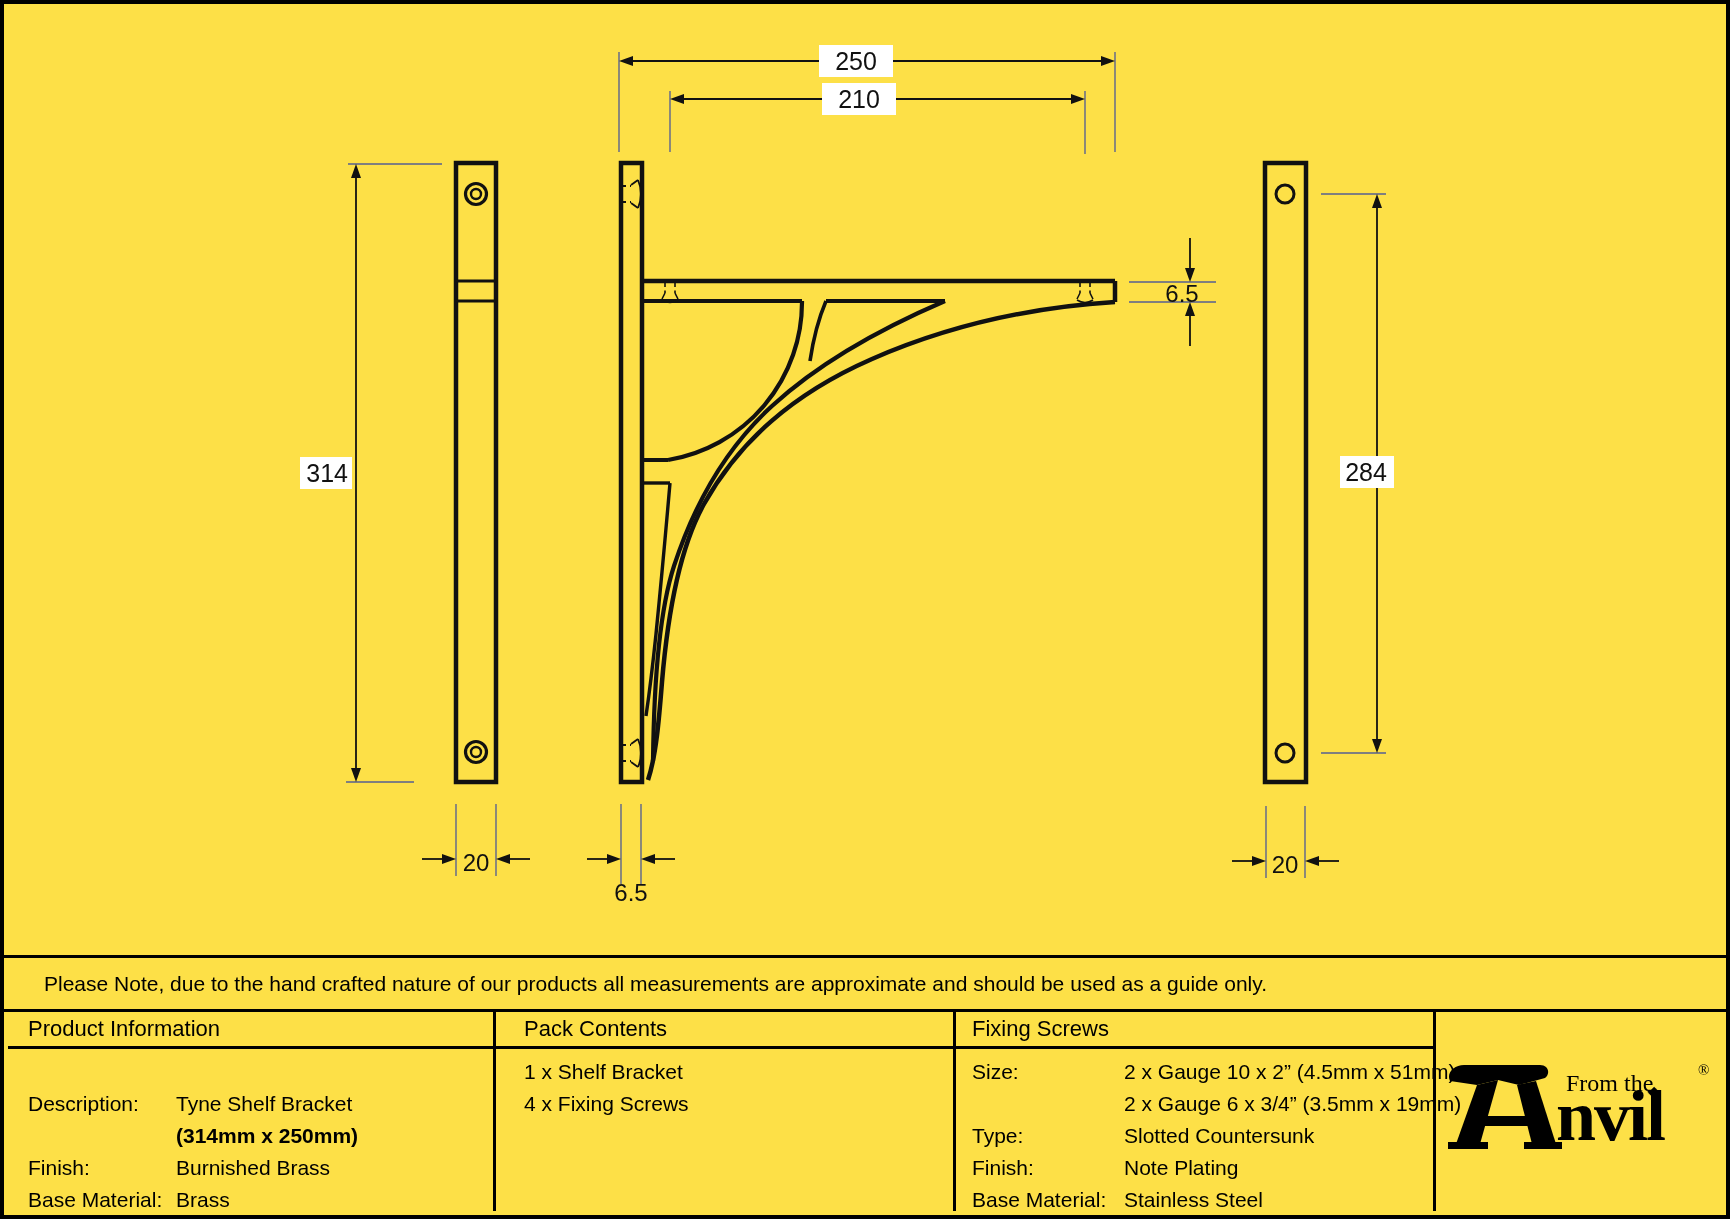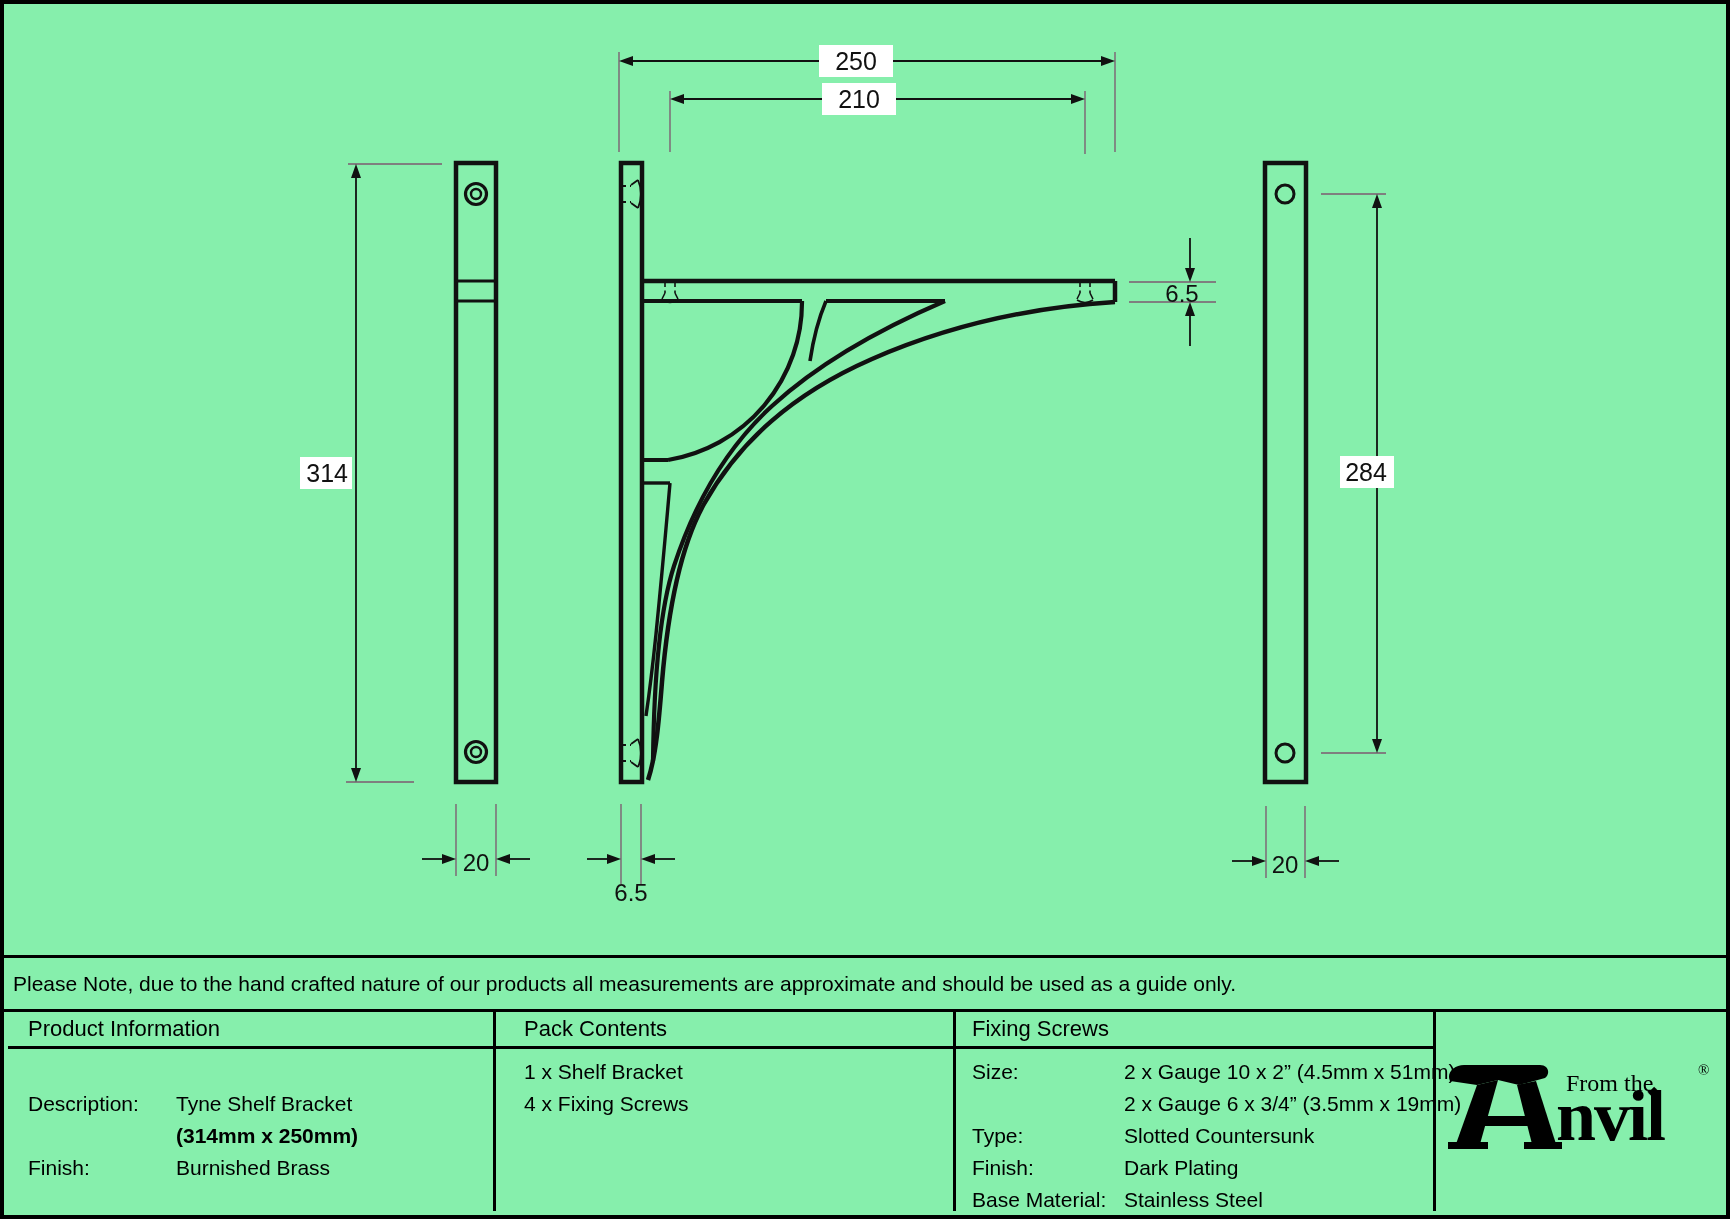--- a/index.html
+++ b/index.html
@@ -1,18 +1,18 @@
 <!DOCTYPE html>
 <html><head>
 <meta charset="utf-8">
 <style>
   html,body{margin:0;padding:0;background:#fff;}
-  .page{position:relative;width:1730px;height:1219px;background:#86efac;border:4px solid #000;box-sizing:border-box;font-family:"Liberation Sans",sans-serif;color:#000;overflow:hidden;}
+  .page{position:relative;width:1730px;height:1219px;background:#fde047;border:4px solid #000;box-sizing:border-box;font-family:"Liberation Sans",sans-serif;color:#000;overflow:hidden;}
   .drawing-svg{position:absolute;left:0;top:0;}
-  .note-row{position:absolute;left:0;right:0;top:951px;height:57px;border-top:3px solid #000;border-bottom:3px solid #000;box-sizing:border-box;line-height:51px;padding-left:9px;font-size:21px;}
+  .note-row{position:absolute;left:0;right:0;top:951px;height:57px;border-top:3px solid #000;border-bottom:3px solid #000;box-sizing:border-box;line-height:51px;padding-left:40px;font-size:21px;}
   .cell{position:absolute;top:1008px;bottom:4px;box-sizing:border-box;}
   .cell.bl{border-left:3px solid #000;}
   .cell-hdr{height:37px;border-bottom:3px solid #000;box-sizing:border-box;line-height:33px;font-size:22px;}
   .trow{position:absolute;left:0;right:0;height:32px;line-height:32px;font-size:21px;white-space:nowrap;}
   .lbl{display:inline-block;vertical-align:top;}
   .pi .cell-hdr{padding-left:20px;}
   .pi .lbl{width:148px;padding-left:20px;}
   .pc .cell-hdr{padding-left:28px;}
   .pc .trow{padding-left:28px;}
   .fs .cell-hdr{padding-left:16px;}
@@ -186,41 +186,44 @@
     <div class="cell-hdr">Product Information</div>
     <div class="trow" style="top:76px;">
       <span class="lbl">Description:</span><span class="val">Tyne Shelf Bracket</span>
     </div>
     <div class="trow" style="top:108px;font-weight:bold;">
       <span class="lbl"></span><span class="val">(314mm x 250mm)</span>
     </div>
     <div class="trow" style="top:140px;">
       <span class="lbl">Finish:</span><span class="val">Burnished Brass</span>
     </div>
+    <div class="trow" style="top:172px;">
+      <span class="lbl">Base Material:</span><span class="val">Brass</span>
+    </div>
   </div>
 
   <div class="cell pc bl" style="left:489px;width:460px;">
     <div class="cell-hdr">Pack Contents</div>
     <div class="trow" style="top:44px;">1 x Shelf Bracket</div>
     <div class="trow" style="top:76px;">4 x Fixing Screws</div>
   </div>
 
   <div class="cell fs bl" style="left:949px;width:480px;">
     <div class="cell-hdr">Fixing Screws</div>
     <div class="trow" style="top:44px;">
       <span class="lbl">Size:</span><span class="val">2 x Gauge 10 x 2” (4.5mm x 51mm)</span>
     </div>
     <div class="trow" style="top:76px;">
       <span class="lbl"></span><span class="val">2 x Gauge 6 x 3/4” (3.5mm x 19mm)</span>
     </div>
     <div class="trow" style="top:108px;">
       <span class="lbl">Type:</span><span class="val">Slotted Countersunk</span>
     </div>
     <div class="trow" style="top:140px;">
-      <span class="lbl">Finish:</span><span class="val">Dark Plating</span>
+      <span class="lbl">Finish:</span><span class="val">Note Plating</span>
     </div>
     <div class="trow" style="top:172px;">
       <span class="lbl">Base Material:</span><span class="val">Stainless Steel</span>
     </div>
   </div>
 
   <div class="cell bl" style="left:1429px;right:0;"></div>
   <svg style="position:absolute;left:1440px;top:1052px;" width="118" height="96" viewBox="0 0 118 96">
     <path d="M6,25 C2,17 10,9 20,9 L96,9 C104,9 107,17 101,22 L75,29 L54,24 L33,29 Z" fill="#000"></path>
     <polygon points="33,29 54,24 36,88 12,88" fill="#000"></polygon>

